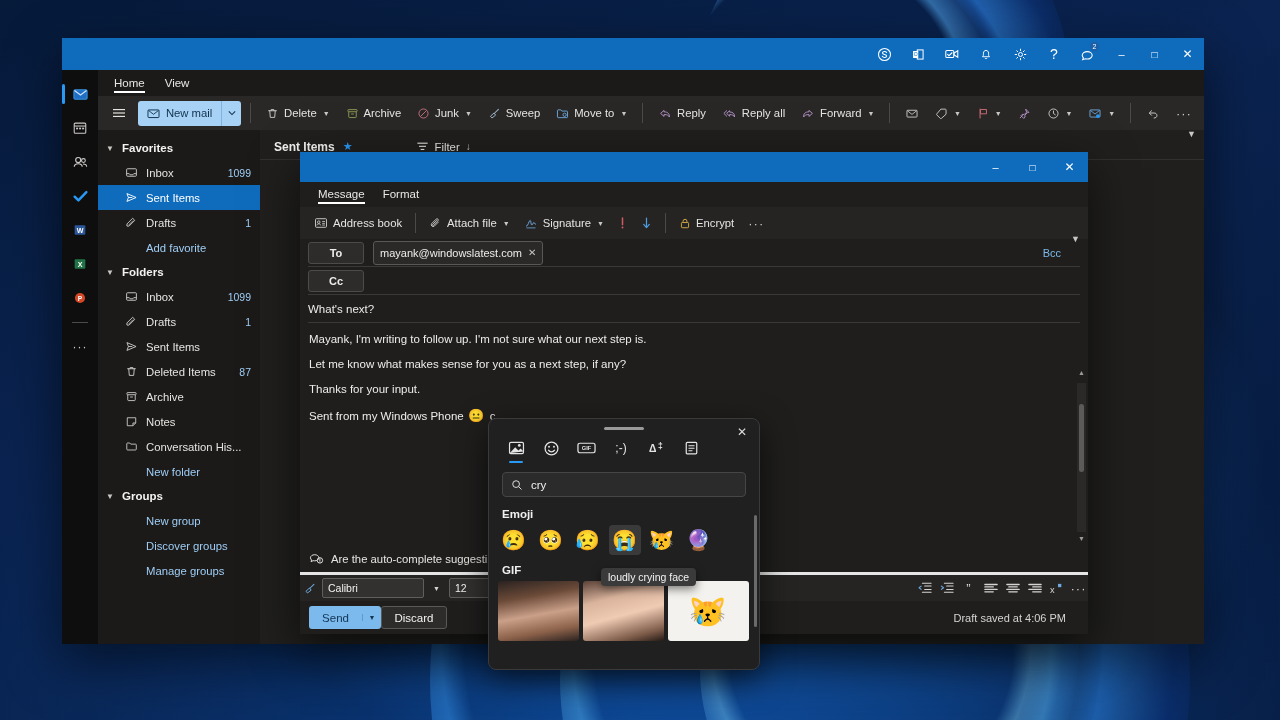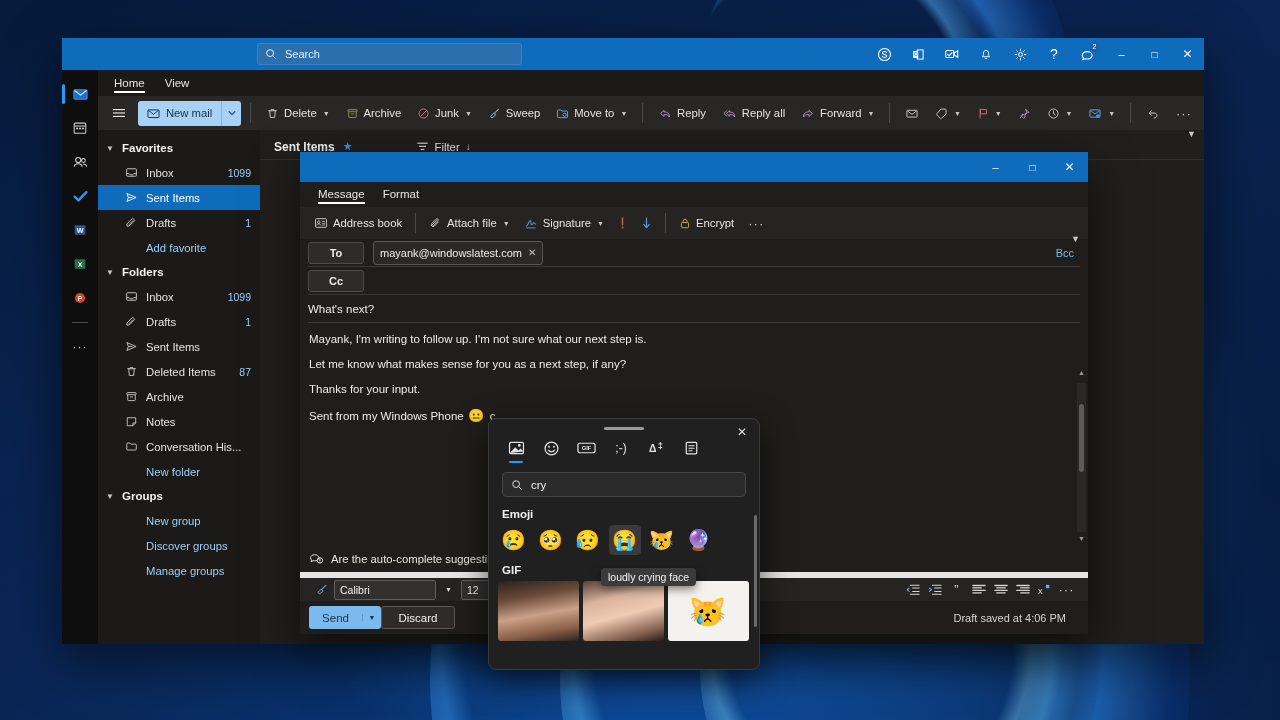--- a/index.html
+++ b/index.html
@@ -164,52 +164,52 @@
   .fld-row { display: flex; align-items: center; height: 28px; border-bottom: 1px solid #3b3937; position: relative; }
   .fld-btn {
     width: 56px; height: 22px; background: #2d2c2b; border: 1px solid #4d4b49; border-radius: 3px;
     display: flex; align-items: center; justify-content: center; font-size: 11px; color: #eeecea; flex: 0 0 56px; font-weight: bold;
   }
   .chip {
     margin-left: 9px; height: 19px; border: 1px solid #5a5856; border-radius: 3px; background: #2a2928;
     display: flex; align-items: center; gap: 6px; padding: 11px 6px; font-size: 11px; color: #eeecea;
   }
   .chip-x { font-size: 10px; color: #c6c4c2; }
-  .bcc { position: absolute; right: 6px; font-size: 11px; color: #7cb9ec; }
+  .bcc { position: absolute; right: 19px; font-size: 11px; color: #7cb9ec; }
   .subject { height: 28px; display: flex; align-items: center; font-size: 11.5px; color: #eeecea; border-bottom: 1px solid #3b3937; }
 
   .c-body { flex: 1; background: #1f1e1d; padding: 10px 10px 0 9px; position: relative; min-height: 0; overflow: hidden; }
   .bp { font-size: 11.5px; color: #eeecea; margin-bottom: 13px; display: flex; align-items: center; gap: 5px; }
 
   .suggest-row { position: absolute; left: 9px; bottom: 6px; display: flex; align-items: center; gap: 7px; font-size: 11.3px; color: #e6e4e1; }
 
   .c-format {
-    height: 29px; background: #252423; border-top: 6px solid #e5e5e5; display: flex; align-items: center;
-    padding: 0 12px; gap: 3px; flex: 0 0 29px;
+    height: 29px; background: #252423; border-top: 3px solid #e5e5e5; display: flex; align-items: center;
+    padding: 0 0; gap: 3px; flex: 0 0 29px;
   }
   .fsel {
     height: 20px; background: #323130; border: 1px solid #605e5c; border-radius: 2px;
     display: flex; align-items: center; padding: 0 5px; font-size: 10.5px; color: #f3f2f1;
   }
   .fsel.fname { width: 102px; }
   .fsel.fsize { width: 42px; }
   .fmt-ico { width: 19px; height: 20px; display: flex; align-items: center; justify-content: center; color: #d6d4d2; font-size: 11px; }
 
   .c-actions {
     height: 33px; background: #1f1e1d; display: flex; align-items: center; padding: 0 9px; 
     flex: 0 0 33px; position: relative;
   }
   .send-btn {
     background: #7cb9ec; color: #123553; height: 23px; width: 72px; border-radius: 3px;
     display: flex; align-items: center; font-size: 11.5px;
   }
   .send-btn .sl { flex: 1; text-align: center; }
   .send-btn .sd { width: 19px; border-left: 1px solid #5d99ce; display: flex; align-items: center; justify-content: center; font-size: 7px; }
   .discard-btn {
-    background: #2d2c2b; border: 1px solid #5a5856; color: #f3f2f1; height: 23px; width: 74px;
+    background: #2d2c2b; border: 1px solid #5a5856; color: #f3f2f1; height: 23px; width: 66px;
     border-radius: 3px; display: flex; align-items: center; justify-content: center; font-size: 11.5px;
   }
   .draft-status { position: absolute; right: 22px; font-size: 11px; color: #d6d4d2; }
 
   .c-scroll { position: absolute; right: 2px; top: 60px; bottom: 40px; width: 9px; }
   .c-scroll .track { position: absolute; inset: 0; background: #2a2928; }
   .c-scroll .thumb { position: absolute; left: 2px; width: 5px; top: 14%; height: 46%; background: #5d5b59; border-radius: 3px; }
   .c-scroll .arr { position: absolute; left: 0; width: 9px; height: 11px; color: #9b9997; font-size: 7px; text-align: center; }
 
   
@@ -263,29 +263,20 @@
 
 <div class="bloom b1"></div>
 <div class="bloom b2"></div>
 <div class="bloom b3"></div>
 <div class="bloom b4"></div>
 <div class="bloom b5"></div>
 
 <div class="win">
 
   <div class="titlebar">
-    <div class="search-box">
-      <span>
-        <svg width="12" height="12" viewBox="0 0 16 16">
-            <circle cx="6.8" cy="6.8" r="4.6" fill="none" stroke="#e6f0fa" stroke-width="1.3"></circle>
-            <line x1="10.2" y1="10.2" x2="14" y2="14" stroke="#e6f0fa" stroke-width="1.3"></line>
-          </svg>
-      </span>
-      <span class="ph">Search</span>
-    </div>
 
     <div class="tb-right">
       <div class="tb-icon">
         <svg width="15" height="15" viewBox="0 0 18 18">
             <circle cx="9" cy="9" r="7.2" fill="none" stroke="#fff" stroke-width="1.3"></circle>
             <path d="M6.4 11.1c.5.9 1.5 1.4 2.7 1.4 1.5 0 2.4-.7 2.4-1.7 0-2.4-4.9-1.1-4.9-3.6 0-1 1-1.8 2.4-1.8 1.1 0 2 .4 2.5 1.2" fill="none" stroke="#fff" stroke-width="1.3" stroke-linecap="round"></path>
           </svg>
       </div>
       <div class="tb-icon">
         <svg width="15" height="15" viewBox="0 0 18 18">

